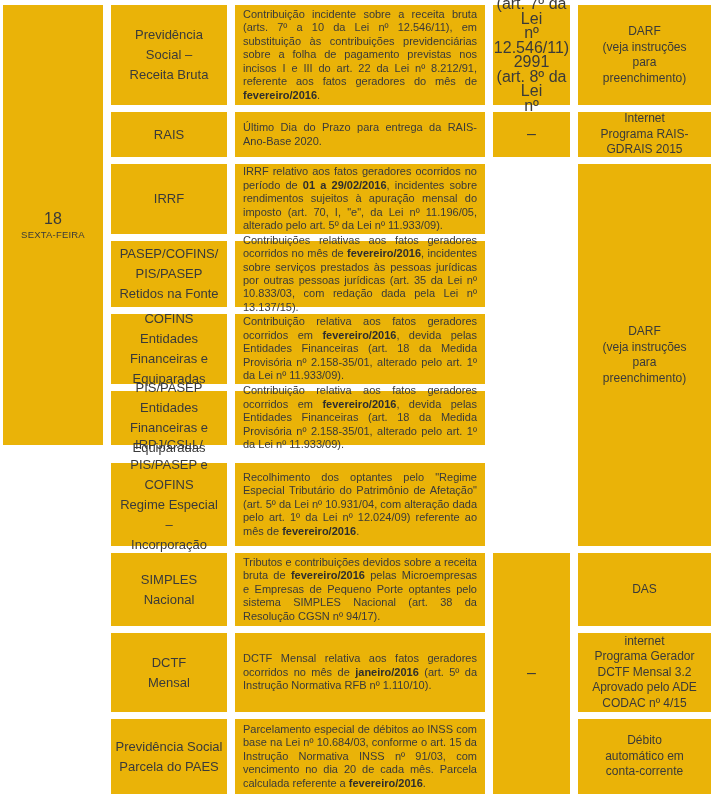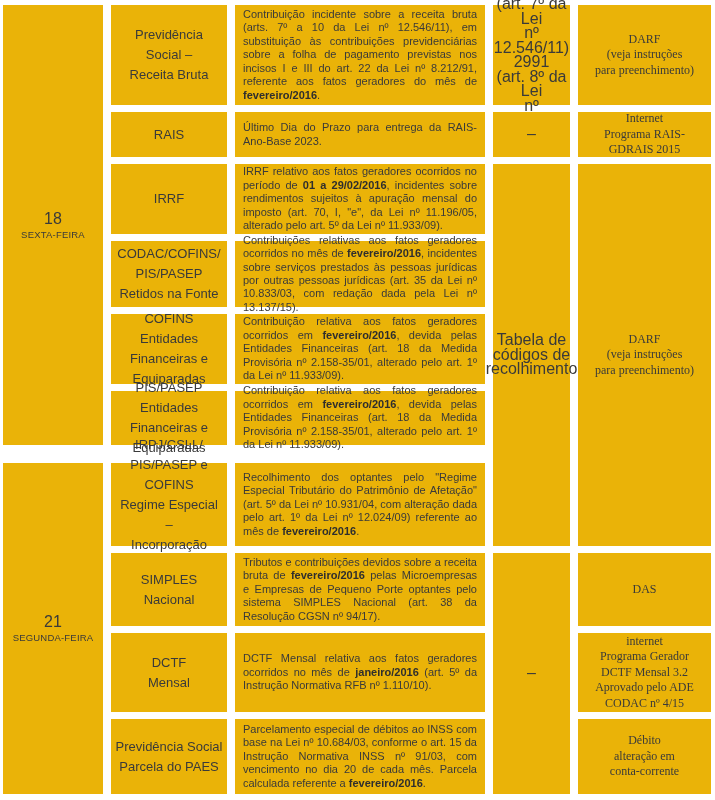--- a/index.html
+++ b/index.html
@@ -20,42 +20,38 @@
     display:flex; flex-direction:column;
     align-items:center; justify-content:center;
     text-align:center;
   }
   .c-date .weekday { font-size:9.5px; line-height:13px; letter-spacing:0.2px; }
   .c-tax { font-size:13px; line-height:20px; white-space:pre-line; padding:0 4px; }
   .c-desc { padding:0 8px; align-items:stretch; }
   .desc-text { font-size:11px; line-height:13.4px; text-align:justify; width:100%; }
   .desc-text b { font-weight:bold; color:#2e2e2e; }
   .c-code { font-size:16px; line-height:14.5px; white-space:pre-line; padding:0 2px; }
-  .c-pay  { font-size:12px; line-height:15.5px; white-space:pre-line; padding:0 13px;font-family:Liberation Serif, serif; }
+  .c-pay  { font-size:12px; line-height:15.5px; white-space:pre-line; padding:0 13px; }
 </style>
 </head>
 <body>
 
 <div class="grid">
 
   <div class="cell c-date" style="grid-row:1/span 6;grid-column:1">
     <div>18</div>
     <div class="weekday">SEXTA-FEIRA</div>
   </div>
-  <div class="cell c-date" style="grid-row:8/span 4;grid-column:1">
-    <div>21</div>
-    <div class="weekday">SEGUNDA-FEIRA</div>
-  </div>
 
   <div class="cell c-tax" style="grid-row:1;grid-column:2">Previdência
 Social –
 Receita Bruta</div>
   <div class="cell c-tax" style="grid-row:2;grid-column:2">RAIS</div>
   <div class="cell c-tax" style="grid-row:3;grid-column:2">IRRF</div>
-  <div class="cell c-tax" style="grid-row:4;grid-column:2">CODAC/COFINS/
+  <div class="cell c-tax" style="grid-row:4;grid-column:2">PASEP/COFINS/
 PIS/PASEP
 Retidos na Fonte</div>
   <div class="cell c-tax" style="grid-row:5;grid-column:2">COFINS
 Entidades
 Financeiras e
 Equiparadas</div>
   <div class="cell c-tax" style="grid-row:6;grid-column:2">PIS/PASEP
 Entidades
 Financeiras e
 Equiparadas</div>
@@ -69,21 +65,21 @@
 Nacional</div>
   <div class="cell c-tax" style="grid-row:10;grid-column:2">DCTF
 Mensal</div>
   <div class="cell c-tax" style="grid-row:11;grid-column:2">Previdência Social
 Parcela do PAES</div>
 
   <div class="cell c-desc" style="grid-row:1;grid-column:3">
     <div class="desc-text"><span>Contribuição incidente sobre a receita bruta (arts. 7º a 10 da Lei nº 12.546/11), em substituição às contribuições previdenciárias sobre a folha de pagamento previstas nos incisos I e III do art. 22 da Lei nº 8.212/91, referente aos fatos geradores do mês de </span><b>fevereiro/2016</b><span>.</span></div>
   </div>
   <div class="cell c-desc" style="grid-row:2;grid-column:3">
-    <div class="desc-text"><span>Último Dia do Prazo para entrega da RAIS-Ano-Base 2023.</span></div>
+    <div class="desc-text"><span>Último Dia do Prazo para entrega da RAIS-Ano-Base 2020.</span></div>
   </div>
   <div class="cell c-desc" style="grid-row:3;grid-column:3">
     <div class="desc-text"><span>IRRF relativo aos fatos geradores ocorridos no período de </span><b>01 a 29/02/2016</b><span>, incidentes sobre rendimentos sujeitos à apuração mensal do imposto (art. 70, I, "e", da Lei nº 11.196/05, alterado pelo art. 5º da Lei nº 11.933/09).</span></div>
   </div>
   <div class="cell c-desc" style="grid-row:4;grid-column:3">
     <div class="desc-text"><span>Contribuições relativas aos fatos geradores ocorridos no mês de </span><b>fevereiro/2016</b><span>, incidentes sobre serviços prestados às pessoas jurídicas por outras pessoas jurídicas (art. 35 da Lei nº 10.833/03, com redação dada pela Lei nº 13.137/15).</span></div>
   </div>
   <div class="cell c-desc" style="grid-row:5;grid-column:3">
     <div class="desc-text"><span>Contribuição relativa aos fatos geradores ocorridos em </span><b>fevereiro/2016</b><span>, devida pelas Entidades Financeiras (art. 18 da Medida Provisória nº 2.158-35/01, alterado pelo art. 1º da Lei nº 11.933/09).</span></div>
   </div>
@@ -103,37 +99,34 @@
     <div class="desc-text"><span>Parcelamento especial de débitos ao INSS com base na Lei nº 10.684/03, conforme o art. 15 da Instrução Normativa INSS nº 91/03, com vencimento no dia 20 de cada mês. Parcela calculada referente a </span><b>fevereiro/2016</b><span>.</span></div>
   </div>
 
   <div class="cell c-code" style="grid-row:1;grid-column:4">2985
 (art. 7º da Lei
 nº 12.546/11)
 2991
 (art. 8º da Lei
 nº 12.546/11)</div>
   <div class="cell c-code" style="grid-row:2;grid-column:4">–</div>
-  <div class="cell c-code" style="grid-row:3/span 6;grid-column:4">Tabela de
-códigos de
-recolhimento</div>
   <div class="cell c-code" style="grid-row:9/span 3;grid-column:4">–</div>
 
   <div class="cell c-pay" style="grid-row:1;grid-column:5">DARF
 (veja instruções
 para preenchimento)</div>
   <div class="cell c-pay" style="grid-row:2;grid-column:5">Internet
 Programa RAIS-
 GDRAIS 2015</div>
   <div class="cell c-pay" style="grid-row:3/span 6;grid-column:5">DARF
 (veja instruções
 para preenchimento)</div>
   <div class="cell c-pay" style="grid-row:9;grid-column:5">DAS</div>
   <div class="cell c-pay" style="grid-row:10;grid-column:5">internet
 Programa Gerador
 DCTF Mensal 3.2
 Aprovado pelo ADE
 CODAC nº 4/15</div>
   <div class="cell c-pay" style="grid-row:11;grid-column:5">Débito
-alteração em
+automático em
 conta-corrente</div>
 
 </div>
 
 </body></html>

